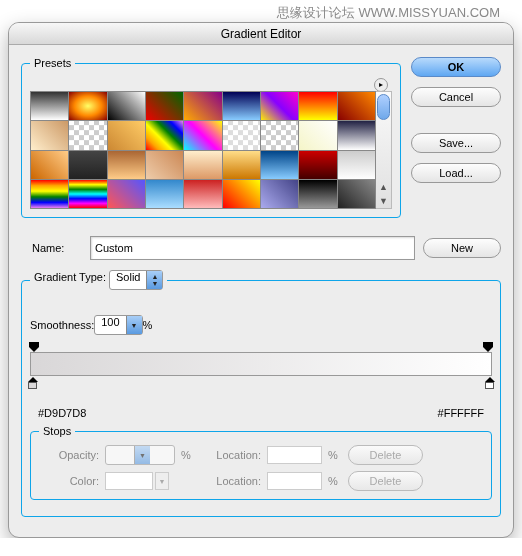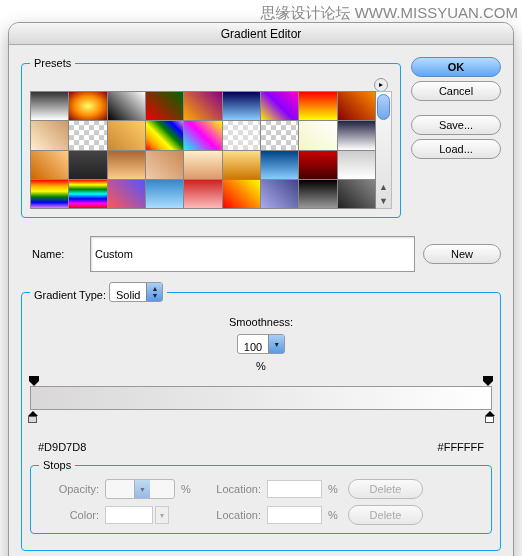--- a/index.html
+++ b/index.html
@@ -1,45 +1,45 @@
 <!DOCTYPE html>
 <html><head>
 <meta charset="utf-8">
 <style>
 * { box-sizing: border-box; font-family: "Lucida Grande", Arial, sans-serif; font-size: 11px; }
 body { margin: 0; background: #fff; }
-.watermark { position: absolute; top: 4px; right: 4px; font-size: 15px; color: #888; }
+.watermark { position: absolute; top: 4px; right: 22px; font-size: 13px; color: #888; }
 .window { width: 506px; margin: 22px auto 0; border: 1px solid #999; border-radius: 11px; background: #ededed; box-shadow: 0 8px 20px rgba(0,0,0,0.3); overflow: hidden; }
 .titlebar { height: 22px; background: linear-gradient(#f7f7f7,#d8d8d8); border-bottom: 1px solid #aaa; text-align: center; line-height: 22px; font-size: 12px; }
 .content { padding: 12px; }
 .row { display: flex; }
 .left-col { flex: 1; }
-.right-col { width: 100px; display: flex; flex-direction: column; gap: 4px; padding-left: 10px; }
+.right-col { width: 100px; display: flex; flex-direction: column; gap: 10px; padding-left: 10px; }
 .btn { height: 20px; border: 1px solid #999; border-radius: 10px; background: linear-gradient(#fdfdfd,#e5e5e5); text-align: center; line-height: 18px; cursor: pointer; }
 .btn.primary { background: linear-gradient(#b8dafc,#5fa7f2); border-color: #5a8ac8; color: #000; font-weight: bold; }
 fieldset { border: 1px solid #0ea5e9; border-radius: 4px; margin: 0 0 8px 0; padding: 8px; }
 legend { padding: 0 4px; }
 .presets-box { display: flex; }
 .swatches { flex: 1; display: grid; grid-template-columns: repeat(9, 1fr); gap: 1px; background: #888; padding: 1px; height: 118px; }
 .sw { width: 100%; height: 100%; }
 .scroll { width: 16px; background: linear-gradient(#fafafa,#e0e0e0); border: 1px solid #bbb; border-left: none; position: relative; }
 .thumb { position: absolute; top: 2px; left: 1px; right: 1px; height: 26px; background: linear-gradient(#b0d0ff,#6fa8ea); border: 1px solid #5a8ac8; border-radius: 7px; }
 .arrow { position: absolute; left: 0; right: 0; text-align: center; font-size: 9px; color: #555; }
 .arrow.up { bottom: 16px; }
 .arrow.dn { bottom: 2px; }
 .menu-arrow { text-align: right; padding-right: 4px; height: 14px; }
 .menu-arrow span { display: inline-block; width: 14px; height: 14px; border: 1px solid #999; border-radius: 7px; text-align: center; line-height: 11px; font-size: 8px; }
 .name-row { display: flex; align-items: center; gap: 8px; margin: 10px 0; padding-left: 11px; }
 .name-row label { width: 50px; }
-.text-input { flex: 1; height: 36px; border: 1px solid #999; background: #fff; padding: 0 4px; box-shadow: inset 1px 1px 2px rgba(0,0,0,0.15); }
-.select { display: inline-flex; align-items: flex-end; height: 20px; border: 1px solid #999; border-radius: 3px; background: #fff; }
+.text-input { flex: 1; height: 24px; border: 1px solid #999; background: #fff; padding: 0 4px; box-shadow: inset 1px 1px 2px rgba(0,0,0,0.15); }
+.select { display: inline-flex; align-items: flex-start; height: 20px; border: 1px solid #999; border-radius: 3px; background: #fff; }
 .select .val { padding: 0 6px; }
 .select .knob { width: 16px; height: 100%; background: linear-gradient(#a8cef7,#5a9ae0); border-left: 1px solid #888; display: flex; flex-direction: column; justify-content: center; align-items: center; font-size: 7px; color: #222; }
 .select.small .val { min-width: 28px; text-align: right; }
-.field-row { display: flex; align-items: center; gap: 6px; margin: 6px 0; flex-direction: column; }
+.field-row { display: flex; align-items: center; margin: 17px 0; }
 .gradient-bar { height: 24px; border: 1px solid #999; background: linear-gradient(to right, #d9d7d8, #ffffff); margin: 14px 0 4px; position: relative; }
 .ostop { position: absolute; top: -11px; width: 10px; height: 10px; background: #000; clip-path: polygon(50% 100%, 100% 50%, 100% 0, 0 0, 0 50%); }
 .ostop.left { left: -2px; }
 .ostop.right { right: -2px; }
 .cstop { position: absolute; bottom: -15px; width: 11px; height: 13px; display: flex; flex-direction: column; align-items: center; }
 .cstop .tri { width: 0; height: 0; border-left: 5px solid transparent; border-right: 5px solid transparent; border-bottom: 5px solid #000; }
 .cstop .box { width: 9px; height: 7px; border: 1px solid #555; }
 .cstop.left { left: -4px; }
 .cstop.left .box { background: #d9d7d8; }
 .cstop.right { right: -4px; }

